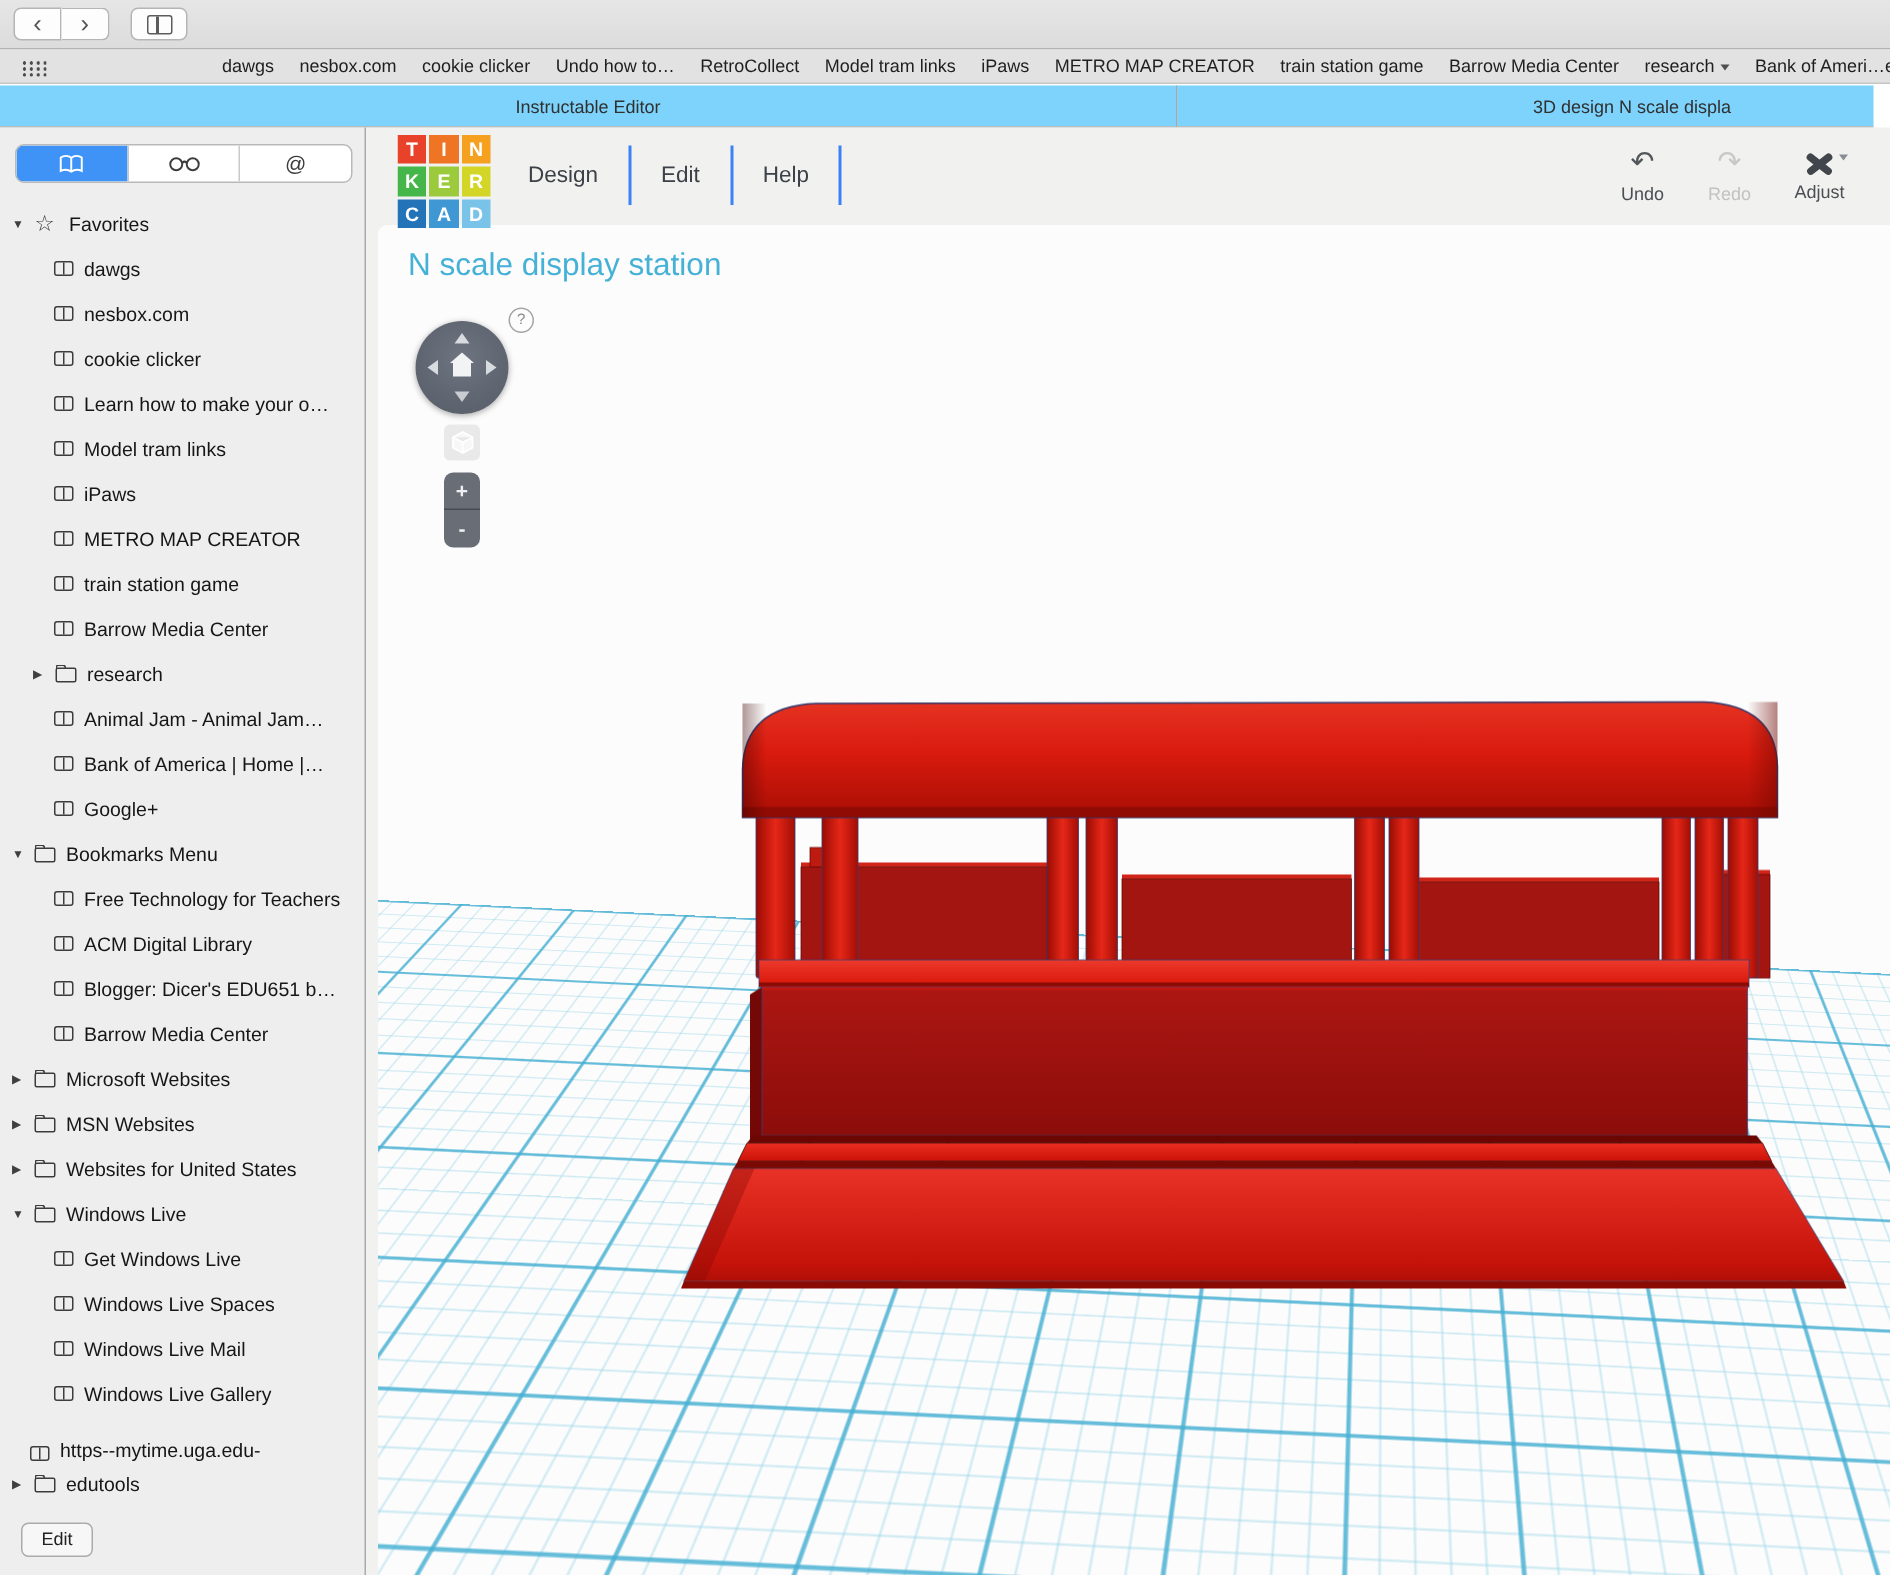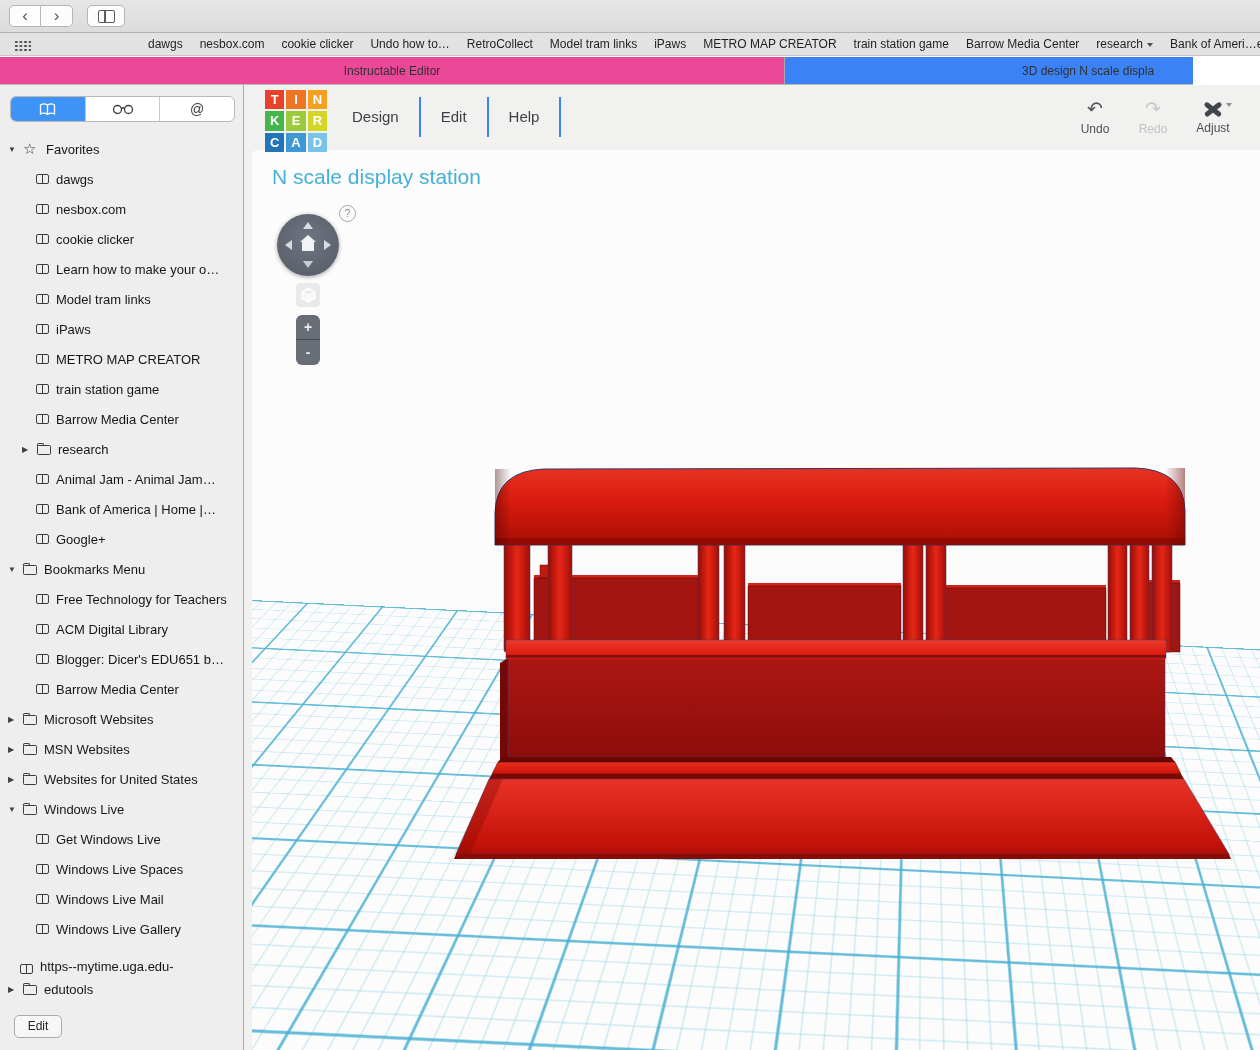--- a/index.html
+++ b/index.html
@@ -43,23 +43,23 @@
   .bmitems { display:flex; gap:17px; margin-left:148px; font-size:12px; color:#1f1f1f; }
   .bmitem { flex:0 0 auto; }
   .chev { display:inline-block; width:0; height:0; border-left:3.5px solid transparent;
     border-right:3.5px solid transparent; border-top:4px solid #4f4f4f;
     margin-left:4px; vertical-align:1px; }
 
   
   .tabbar { position:absolute; left:0; top:57px; width:1260px; height:28px; display:flex; }
   .tab { height:28px; font-size:12px; color:#303030; border-bottom:1px solid #bbb;
     position:relative; overflow:hidden; white-space:nowrap; }
-  .tab1 { width:785px; background:#ec4899; border-right:1px solid #a8a8a8;
+  .tab1 { width:785px; background:#7dd3fc; border-right:1px solid #a8a8a8;
     display:flex; align-items:center; justify-content:center; }
-  .tab2 { width:408px; background:#3b82f6; }
+  .tab2 { width:464px; background:#7dd3fc; }
   .tab2 .tlabel { position:absolute; left:237px; top:7px; }
 
   
   .sidebar { position:absolute; left:0; top:85px; width:244px; height:965px;
     background:#eeeeee; border-right:1px solid #aaaaaa; }
   .seg { position:absolute; left:10px; top:11px; width:225px; height:26px;
     background:#fff; border:1px solid #b9b9b9; border-radius:6px; display:flex; overflow:hidden; }
   .segbtn { flex:1; display:flex; align-items:center; justify-content:center; }
   .segbtn + .segbtn { border-left:1px solid #c9c9c9; }
   .segbtn.sel { background:#3f93f6; border-left:none; }

